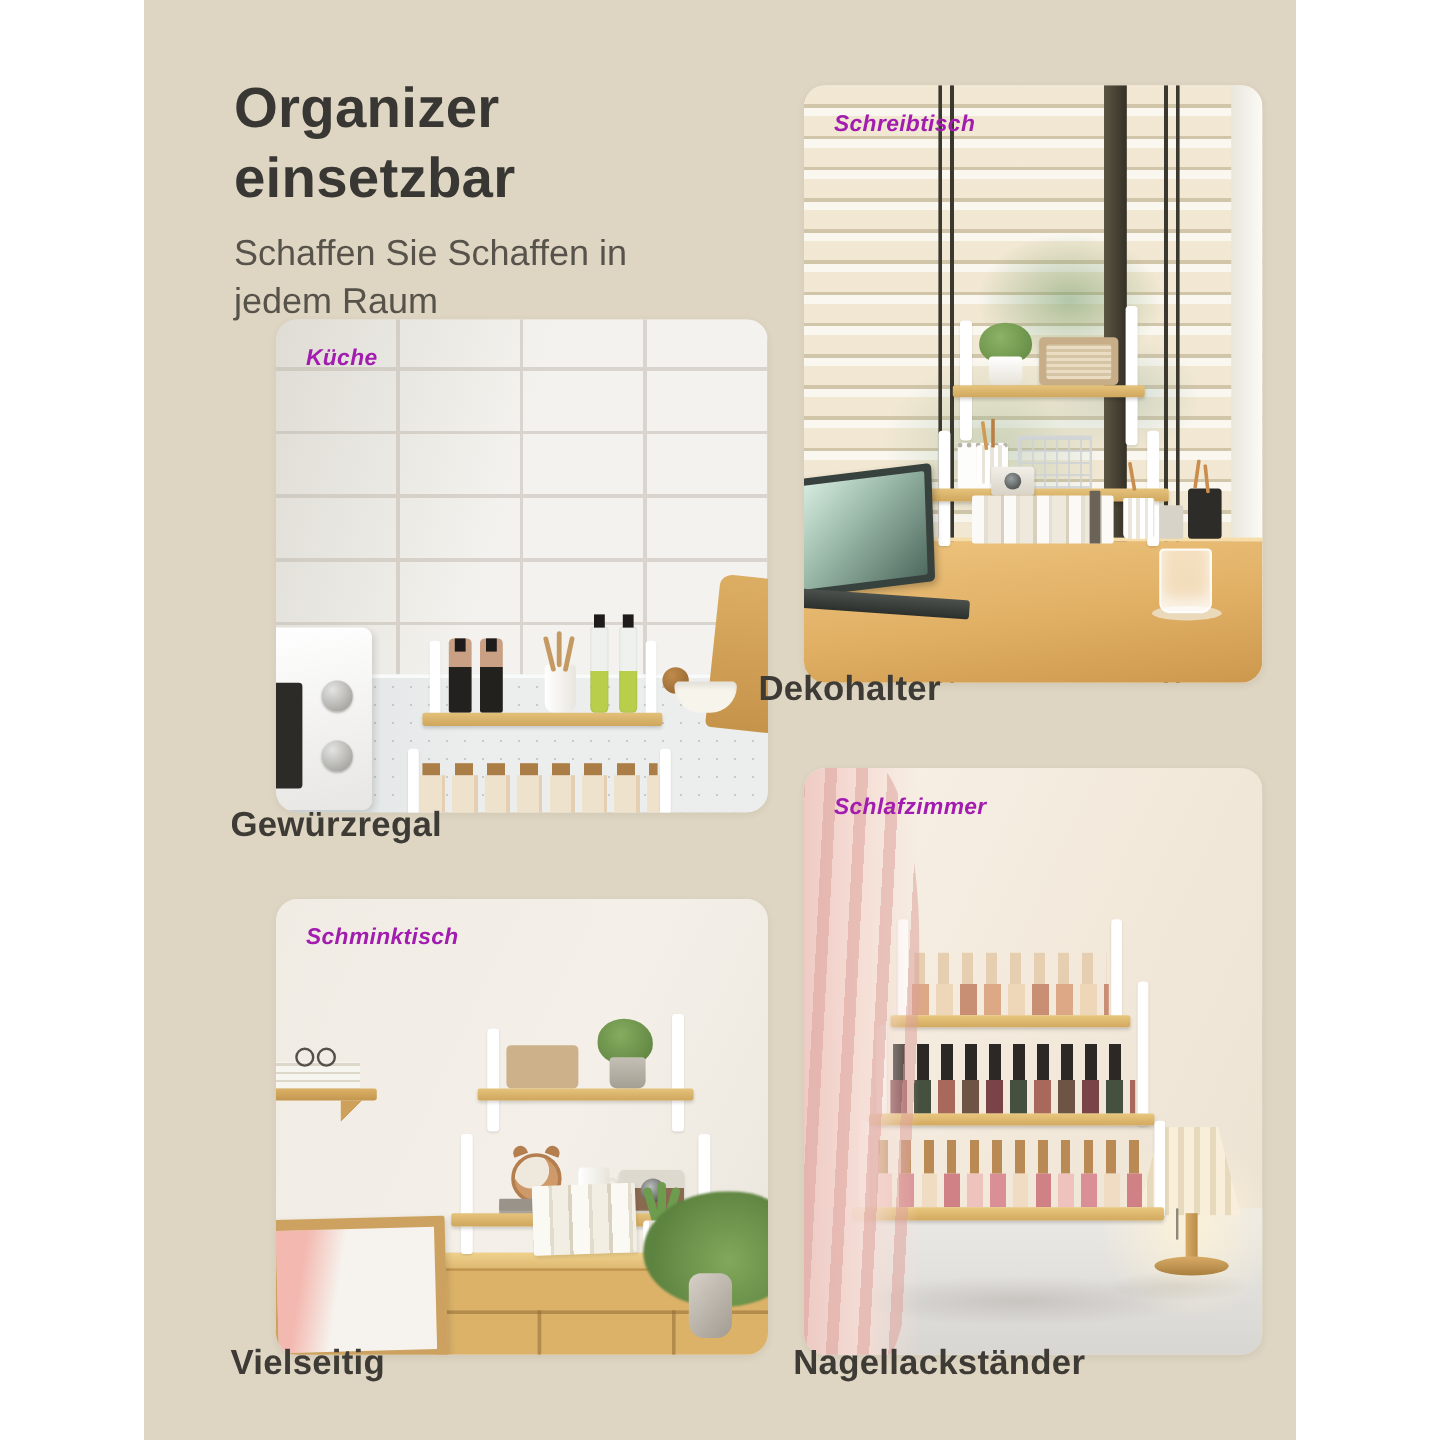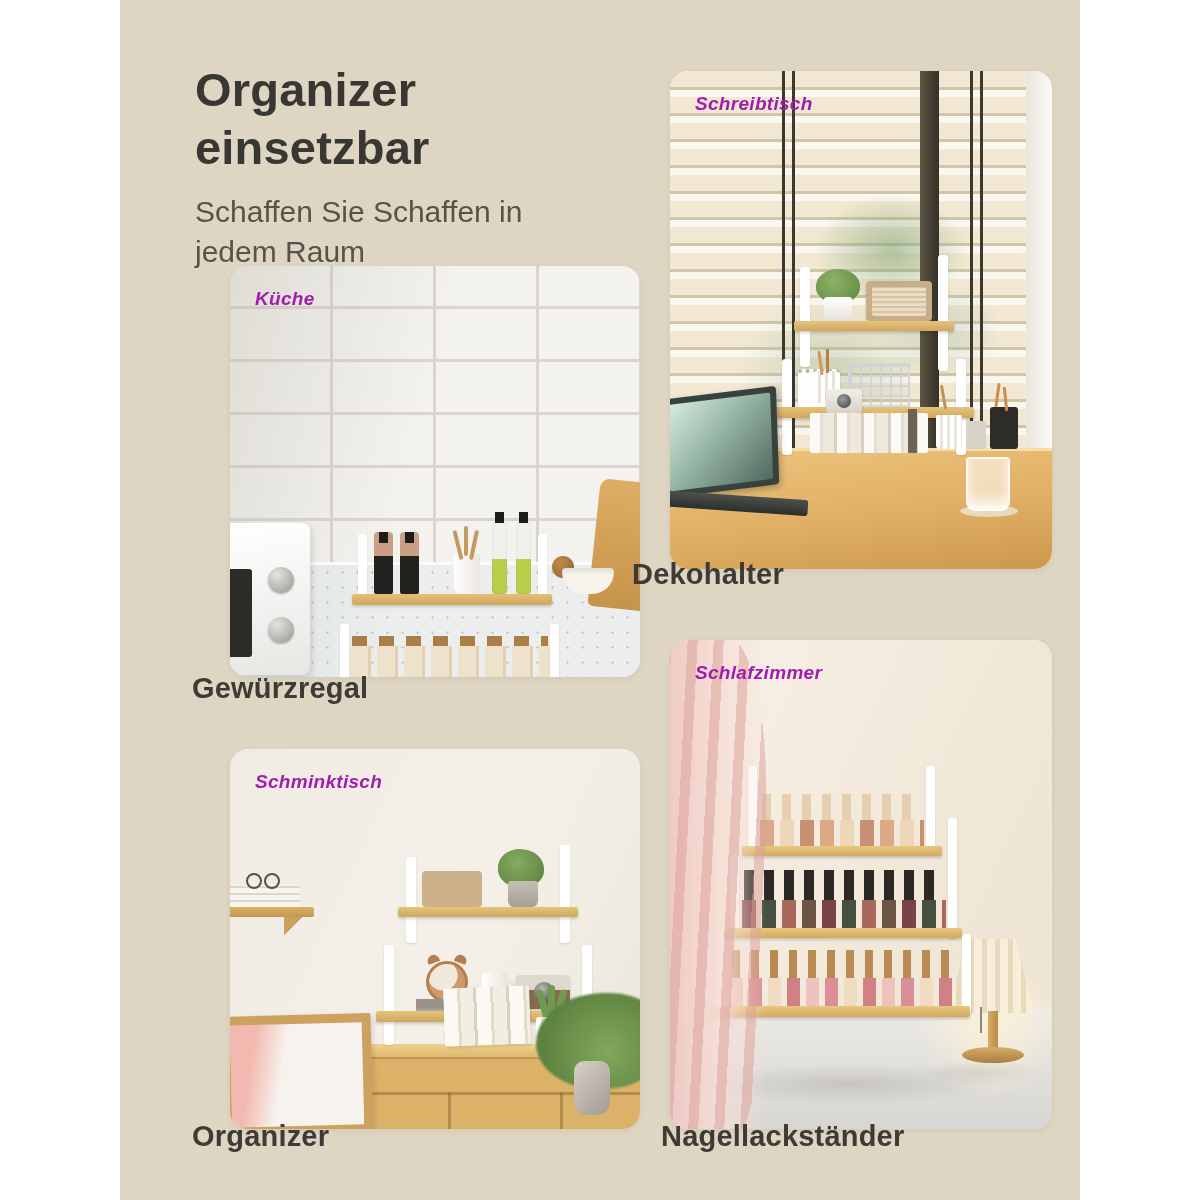--- a/index.html
+++ b/index.html
@@ -372,14 +372,14 @@
 
   <div class="abs m-curtain">
       <div class="abs m-curtain-folds"></div>
     </div>
 
   <figcaption class="room-label">Schlafzimmer</figcaption>
 </figure>
 
 <div class="caption" id="caption-kueche">Gewürzregal</div>
 <div class="caption" id="caption-schreibtisch">Dekohalter</div>
-<div class="caption" id="caption-schlafzimmer">Organizer</div>
+<div class="caption" id="caption-schlafzimmer">Vielseitig</div>
 <div class="caption" id="caption-schminktisch">Nagellackständer</div>
 
 </body></html>

